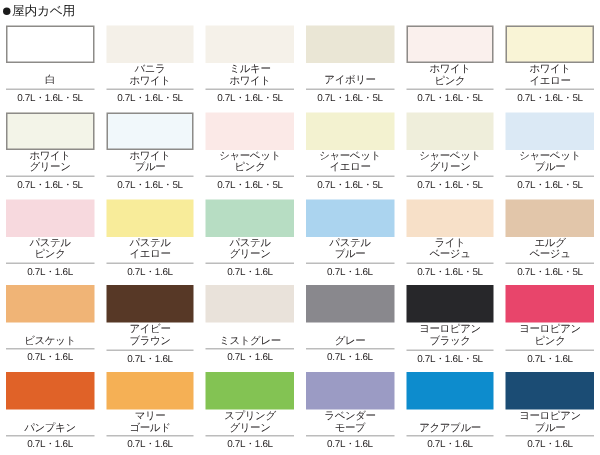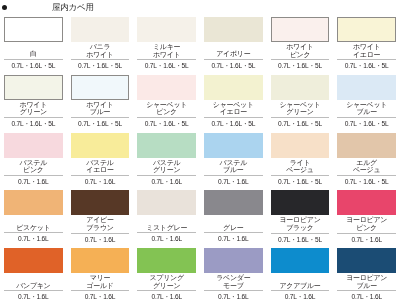--- a/index.html
+++ b/index.html
@@ -25,21 +25,20 @@
   
   .section-header {
     display: flex;
     align-items: center;
     height: 14px;
     padding-left: 2px;
     font-size: 8px;
     line-height: 14px;
     letter-spacing: -0.2px;
     white-space: nowrap;
-    gap: 44px;
   }
   .bullet-dot {
     display: inline-block;
     width: 5px;
     height: 5px;
     border-radius: 50%;
     background: #1a1a1a;
     margin-right: 1px;
     flex: 0 0 auto;
   }

